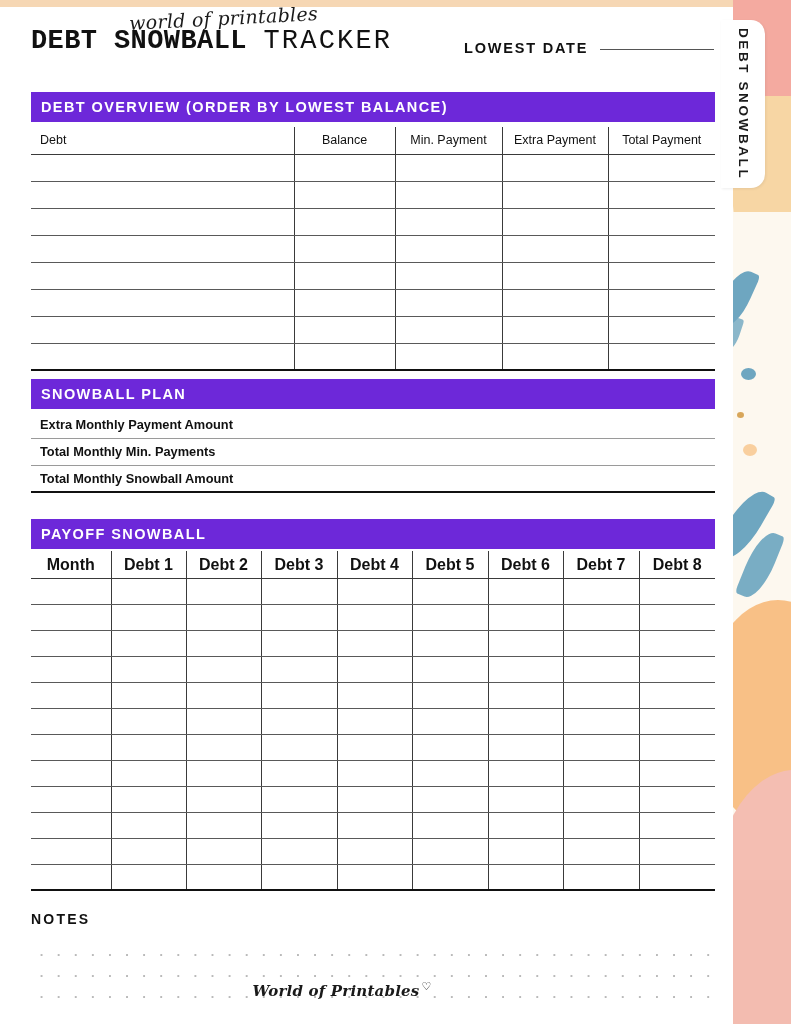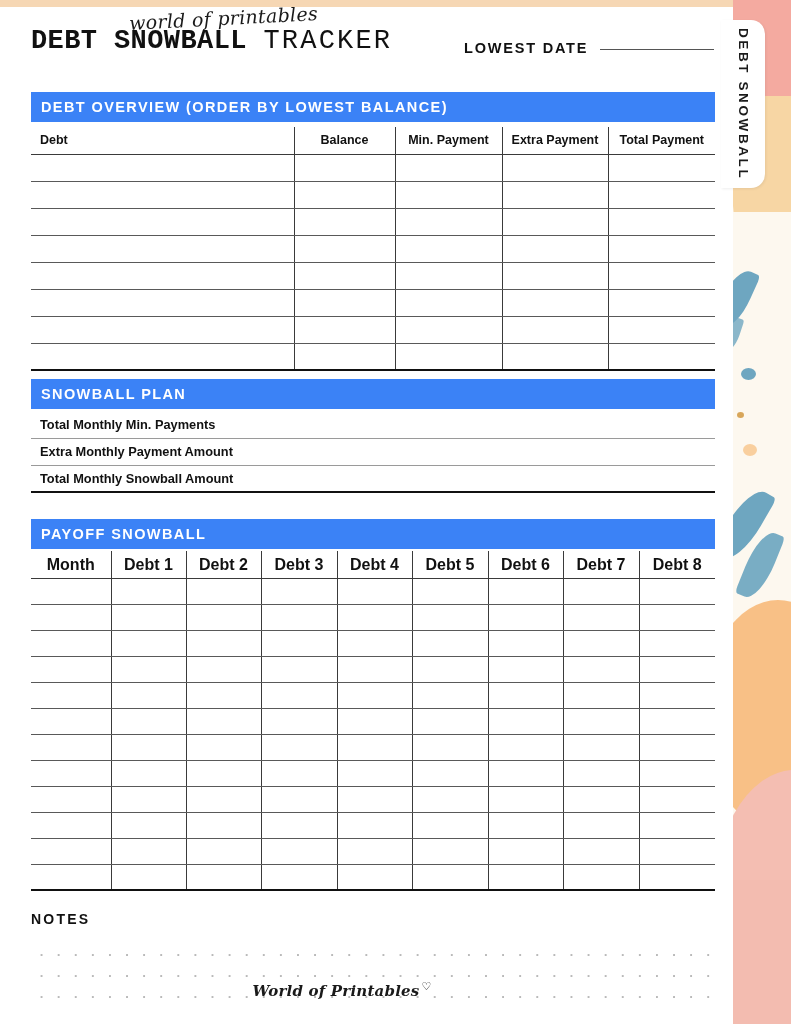--- a/index.html
+++ b/index.html
@@ -180,38 +180,38 @@
     flex: 1;
     margin-left: 12px;
     border-bottom: 1.4px solid #555;
     height: 1px;
     position: relative;
     top: -3px;
   }
 
   
   .section-bar {
-    background: #3b82f6;
+    background: #6d28d9;
     color: #ffffff;
     font-size: 14.5px;
     font-weight: 700;
     letter-spacing: 1.4px;
     padding: 6px 0 6px 10px;
     line-height: 1.25;
   }
 
   
   table { border-collapse: collapse; width: 100%; table-layout: fixed; }
   td, th { padding: 0; }
 
   
   #debt-overview-wrap { margin-top: 5px; }
   #debt-overview-table th {
     font-size: 12.5px;
-    font-weight: 700;
+    font-weight: 400;
     color: #111;
     height: 27px;
     vertical-align: middle;
     border-bottom: 1.6px solid #3a3a3a;
   }
   #debt-overview-table th.col-debt {
     text-align: left;
     padding-left: 9px;
   }
   #debt-overview-table th.col-num { text-align: center; }
@@ -429,24 +429,24 @@
             </tbody>
         </table>
       </div>
     </div>
 
     <div id="snowball-section">
       <div class="section-bar">SNOWBALL PLAN</div>
       <table id="snowball-table">
         <tbody id="snowball-body">
             <tr>
+              <td>Extra Monthly Payment Amount</td>
+            </tr>
+            <tr>
               <td>Total Monthly Min. Payments</td>
-            </tr>
-            <tr>
-              <td>Extra Monthly Payment Amount</td>
             </tr>
             <tr>
               <td>Total Monthly Snowball Amount</td>
             </tr>
           </tbody>
       </table>
     </div>
 
     <div id="payoff-section">
       <div class="section-bar">PAYOFF SNOWBALL</div>

